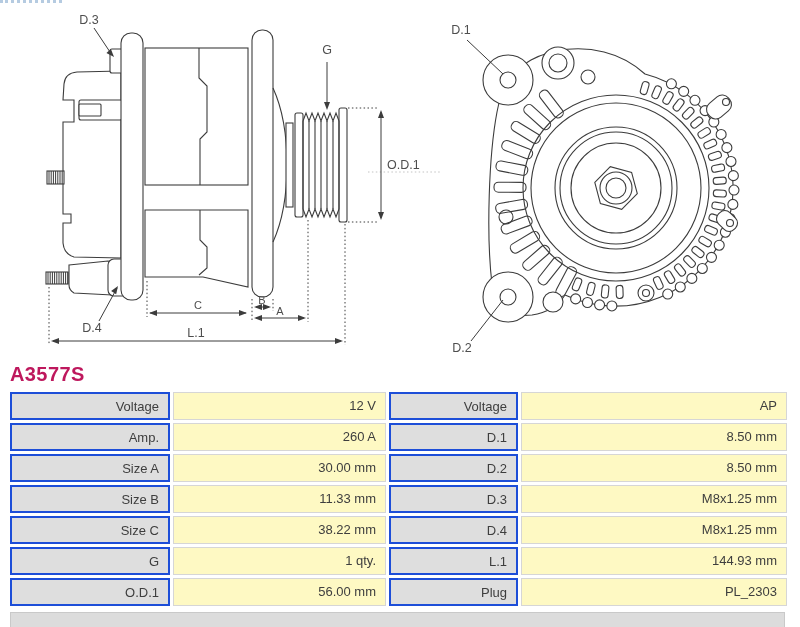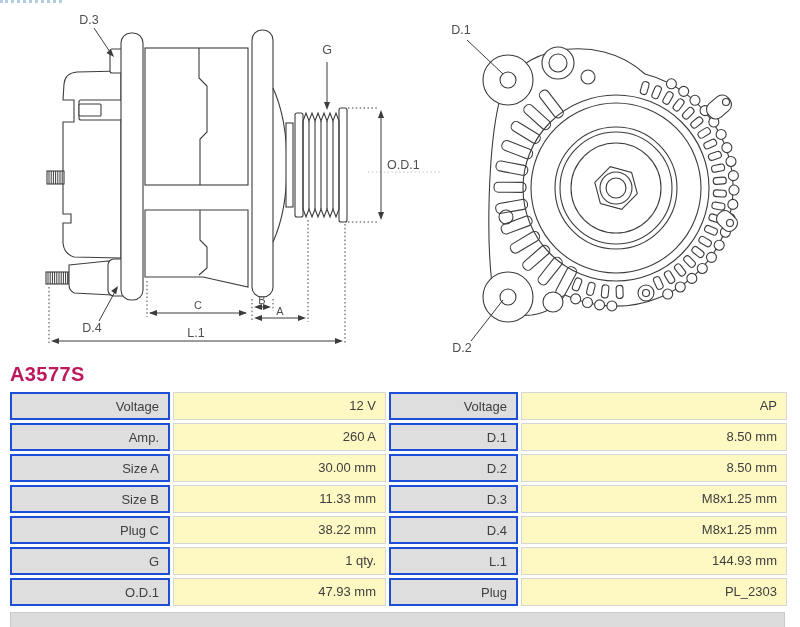--- a/index.html
+++ b/index.html
@@ -265,32 +265,32 @@
     <div class="cell lbl">D.2</div>
     <div class="cell val">8.50 mm</div>
   </div>
   <div class="spec-row">
     <div class="cell lbl">Size B</div>
     <div class="cell val">11.33 mm</div>
     <div class="cell lbl">D.3</div>
     <div class="cell val">M8x1.25 mm</div>
   </div>
   <div class="spec-row">
-    <div class="cell lbl">Plug C</div>
+    <div class="cell lbl">Size C</div>
     <div class="cell val">38.22 mm</div>
     <div class="cell lbl">D.4</div>
     <div class="cell val">M8x1.25 mm</div>
   </div>
   <div class="spec-row">
     <div class="cell lbl">G</div>
     <div class="cell val">1 qty.</div>
     <div class="cell lbl">L.1</div>
     <div class="cell val">144.93 mm</div>
   </div>
   <div class="spec-row">
     <div class="cell lbl">O.D.1</div>
-    <div class="cell val">47.93 mm</div>
+    <div class="cell val">56.00 mm</div>
     <div class="cell lbl">Plug</div>
     <div class="cell val">PL_2303</div>
   </div>
 </div>
 
 <div class="bottom-partial"></div>
 
 </body></html>

